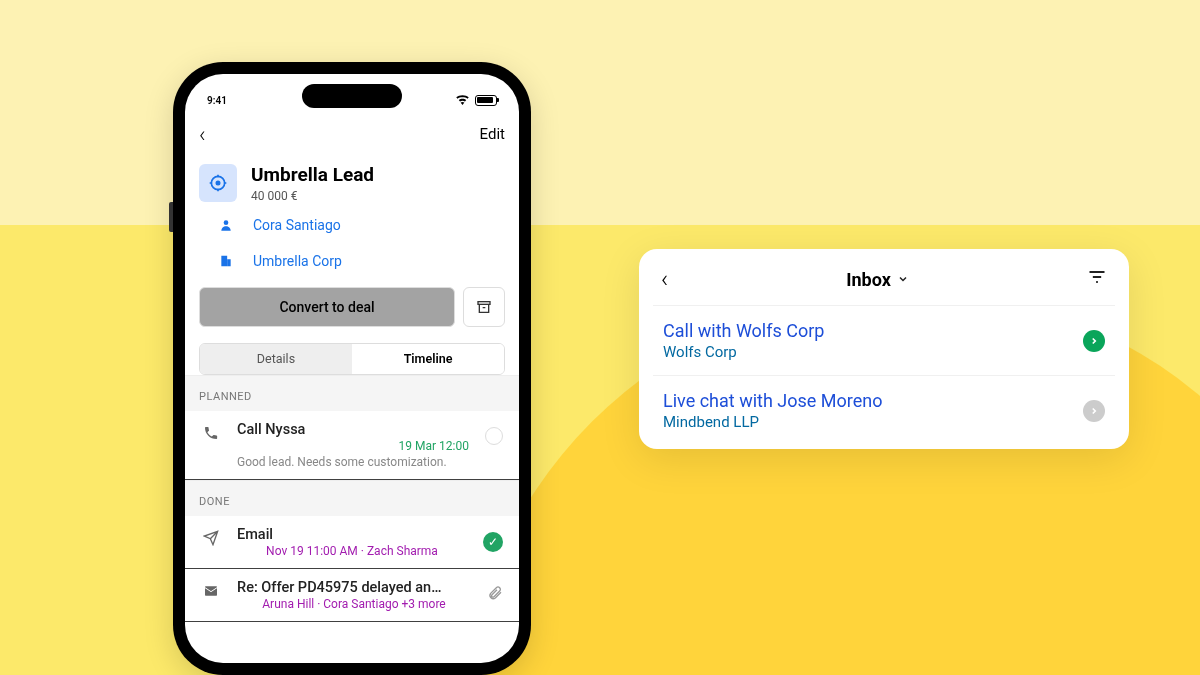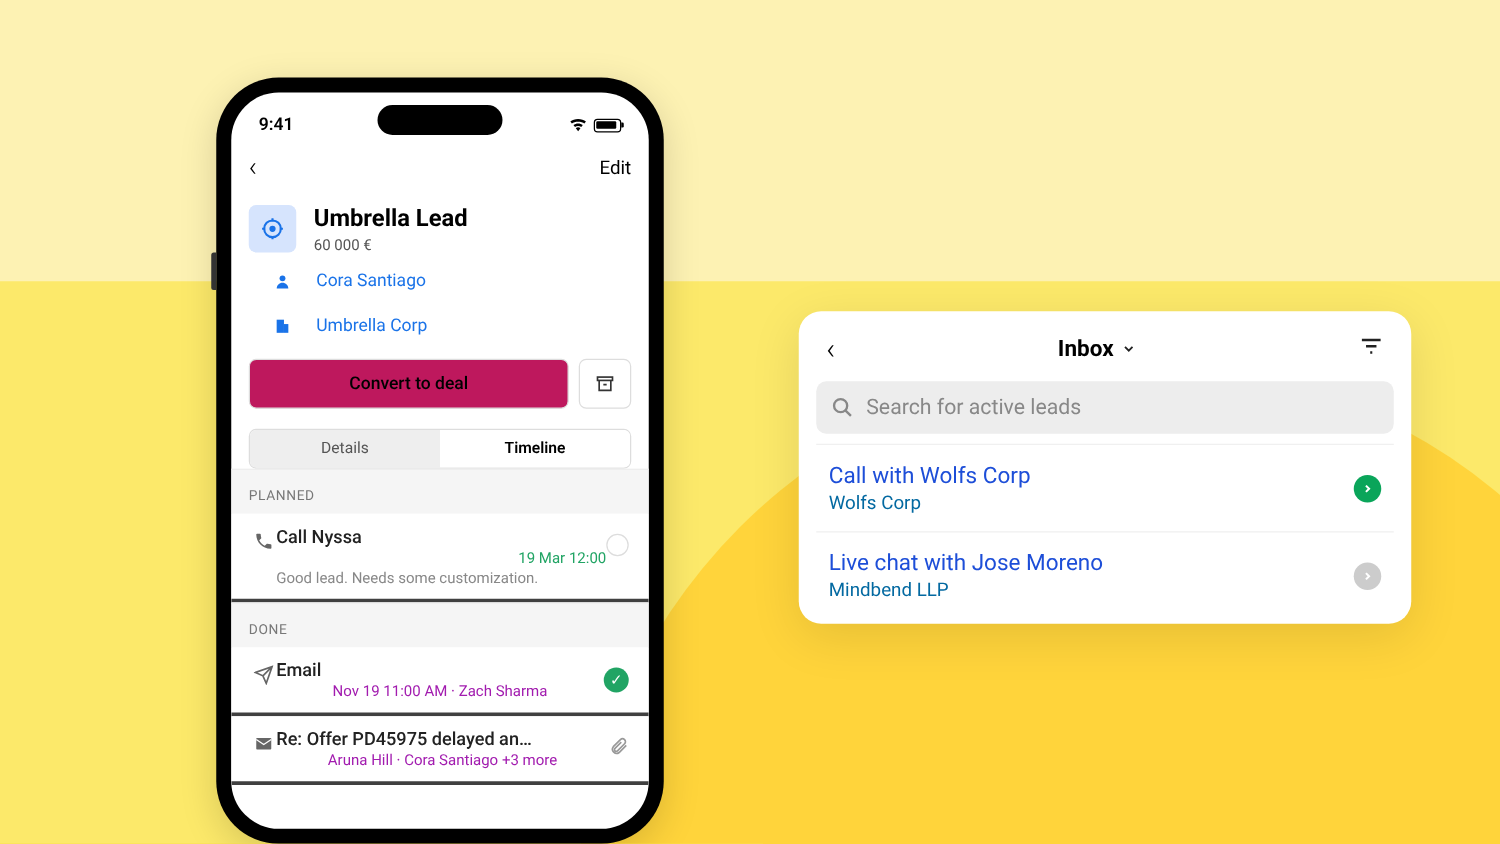--- a/index.html
+++ b/index.html
@@ -5,21 +5,21 @@
 * { box-sizing: border-box; margin: 0; padding: 0; font-family: -apple-system, BlinkMacSystemFont, "Segoe UI", Roboto, sans-serif; }
 body { width: 1200px; height: 675px; background: #fce96a; position: relative; overflow: hidden; }
 .bg-top { position: absolute; top: 0; left: 0; width: 100%; height: 225px; background: #fdf2b3; }
 .bg-circle { position: absolute; width: 900px; height: 900px; border-radius: 50%; background: #ffd43b; top: 290px; left: 460px; }
 
 
 .phone { position: absolute; top: 62px; left: 173px; width: 358px; height: 613px; background: #000; border-radius: 50px; padding: 12px; box-shadow: 0 8px 30px rgba(0,0,0,.15); }
 .phone::before { content:""; position:absolute; left:-4px; top:140px; width:4px; height:30px; background:#333; border-radius:2px 0 0 2px; }
 .screen { width: 100%; height: 100%; background: #fff; border-radius: 38px; overflow: hidden; position: relative; }
 .notch { position: absolute; top: 10px; left: 50%; transform: translateX(-50%); width: 100px; height: 24px; background: #000; border-radius: 14px; z-index: 10; }
-.statusbar { height: 40px; padding: 12px 22px 0; display: flex; justify-content: space-between; align-items: center; font-size: 14px; font-weight: 600; }
+.statusbar { height: 40px; padding: 12px 22px 0; display: flex; justify-content: space-between; align-items: center; font-size: 10px; font-weight: 600; }
 .status-right { display: flex; gap: 5px; align-items: center; }
 .wifi-icon { width:15px; height:12px; }
 .battery { width: 22px; height: 11px; border: 1.5px solid #000; border-radius: 3px; position: relative; }
 .battery::after { content:""; position:absolute; right:-3px; top:2.5px; width:2px; height:4px; background:#000; border-radius:0 1px 1px 0; }
 .battery::before { content:""; position:absolute; left:1px; top:1px; width:16px; height:6px; background:#000; border-radius:1px; }
 
 .navbar { height: 40px; display: flex; justify-content: space-between; align-items: center; padding: 0 14px; }
 .back-btn { font-size: 22px; font-weight: 300; cursor: pointer; }
 .edit-btn { font-size: 15px; cursor: pointer; }
 
@@ -27,32 +27,32 @@
 .lead-icon { width: 38px; height: 38px; background: #d6e4fd; border-radius: 6px; display:flex; align-items:center; justify-content:center; }
 .lead-icon svg { width:20px; height:20px; }
 .header-title { font-size: 19px; font-weight: 700; line-height:1.2; }
 .header-sub { font-size: 12px; color: #555; margin-top: 2px; }
 
 .link-row { display: flex; align-items: center; gap: 18px; padding: 10px 32px; }
 .link-row-icon { width: 18px; display:flex; justify-content:center; color:#1a73e8; }
 .link-text { color: #1a73e8; font-size: 14px; cursor: pointer; }
 
 .btn-row { display: flex; gap: 8px; padding: 8px 14px 10px; }
-.convert-btn { flex: 1; border: 1px solid #ddd; border-radius: 6px; height: 40px; background: #be185d; font-size: 14px; font-weight: 500; cursor: pointer; }
+.convert-btn { flex: 1; border: 1px solid #ddd; border-radius: 6px; height: 40px; background: #a3a3a3; font-size: 14px; font-weight: 500; cursor: pointer; }
 .archive-btn { width: 42px; height: 40px; border: 1px solid #ddd; border-radius: 6px; background:#fff; display:flex; align-items:center; justify-content:center; cursor:pointer; }
 
 .tabs { display: flex; margin: 6px 14px 0; border: 1px solid #ddd; border-radius: 6px; overflow: hidden; }
 .tab { flex: 1; height: 30px; display: flex; align-items: center; justify-content: center; font-size: 12.5px; cursor: pointer; }
 .tab.active { background: #fff; font-weight: 600; }
 .tab.inactive { background: #eee; color: #555; }
 
 .section-label { padding: 14px 14px 8px; font-size: 11px; color: #777; letter-spacing: .5px; background:#f5f5f5; border-top:1px solid #eee; }
 .section-label:first-of-type { margin-top:10px; }
 
-.item { display: flex; padding: 10px 16px; background:#fff; border-bottom:3px solid #404040; align-items: flex-start; }
+.item { display: flex; gap: 16px; padding: 10px 16px; background:#fff; border-bottom:1px solid #404040; align-items: flex-start; }
 .item-icon { width: 20px; padding-top:4px; color:#666; display:flex; justify-content:center; }
 .item-body { flex: 1; overflow:hidden; }
 .item-title { font-size: 14.5px; font-weight: 500; color:#222; white-space:nowrap; overflow:hidden; text-overflow:ellipsis; }
 .item-time { font-size: 12px; color: #21a464; margin-top:1px;text-align:right; }
 .item-meta { font-size: 12px; color: #a21caf; margin-top:1px;text-align:center; }
 .item-note { font-size: 12px; color: #888; margin-top:2px; }
 .item-status { padding-top:6px; }
 .done-circle { width:20px; height:20px; border-radius:50%; background:#21a464; display:flex; align-items:center; justify-content:center; color:#fff; font-size:12px; }
 .hollow-circle { width:18px; height:18px; border-radius:50%; border:1.5px solid #ddd; }
 .clip { color:#999; font-size:14px; }
@@ -103,21 +103,21 @@
     <div class="header-row">
       <div class="lead-icon">
         <svg viewBox="0 0 24 24" fill="none" stroke="#1a73e8" stroke-width="2">
             <circle cx="12" cy="12" r="8"></circle>
             <circle cx="12" cy="12" r="2" fill="#1a73e8"></circle>
             <path d="M12 2v3M12 19v3M2 12h3M19 12h3"></path>
           </svg>
       </div>
       <div>
         <div class="header-title">Umbrella Lead</div>
-        <div class="header-sub">60 000 €</div>
+        <div class="header-sub">40 000 €</div>
       </div>
     </div>
 
     <div class="link-row">
       <span class="link-row-icon">
         <svg width="14" height="14" viewBox="0 0 24 24" fill="#1a73e8">
             <circle cx="12" cy="8" r="4"></circle>
             <path d="M4 22c0-4.4 3.6-8 8-8s8 3.6 8 8"></path>
           </svg>
       </span>
@@ -214,27 +214,20 @@
           <path d="M6 9l6 6 6-6"></path>
         </svg>
     </span>
     <span class="card-filter">
       <svg width="20" height="20" viewBox="0 0 24 24" fill="none" stroke="#222" stroke-width="2.5">
           <path d="M3 6h18M7 12h10M11 18h2"></path>
         </svg>
     </span>
   </div>
 
-  <div class="search">
-    <svg class="search-icon" width="18" height="18" viewBox="0 0 24 24" fill="none" stroke="#888" stroke-width="2.5">
-        <circle cx="10" cy="10" r="7"></circle>
-        <path d="M21 21l-6-6"></path>
-      </svg>
-    <span class="search-ph">Search for active leads</span>
-  </div>
 
   <div class="card-item">
     <div class="card-item-body">
       <div class="card-item-title">Call with Wolfs Corp</div>
       <div class="card-item-sub">Wolfs Corp</div>
     </div>
     <div class="chev-circle green">
       <svg width="10" height="10" viewBox="0 0 24 24" fill="none" stroke="#fff" stroke-width="4">
           <path d="M9 6l6 6-6 6"></path>
         </svg>

